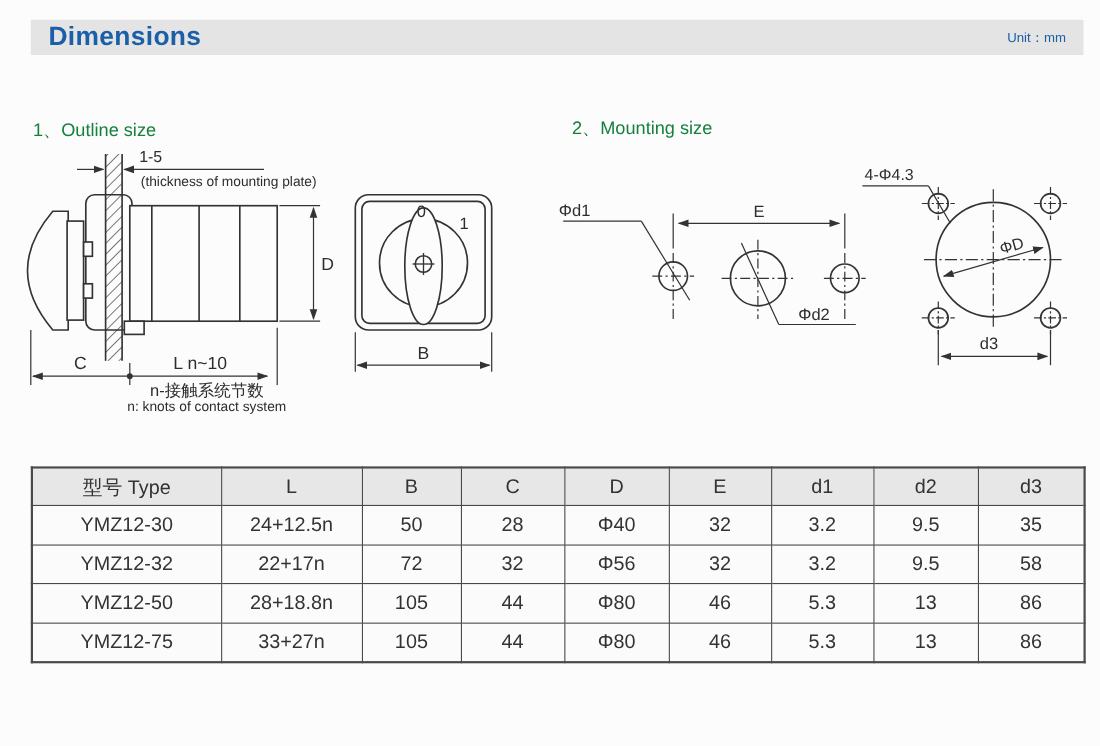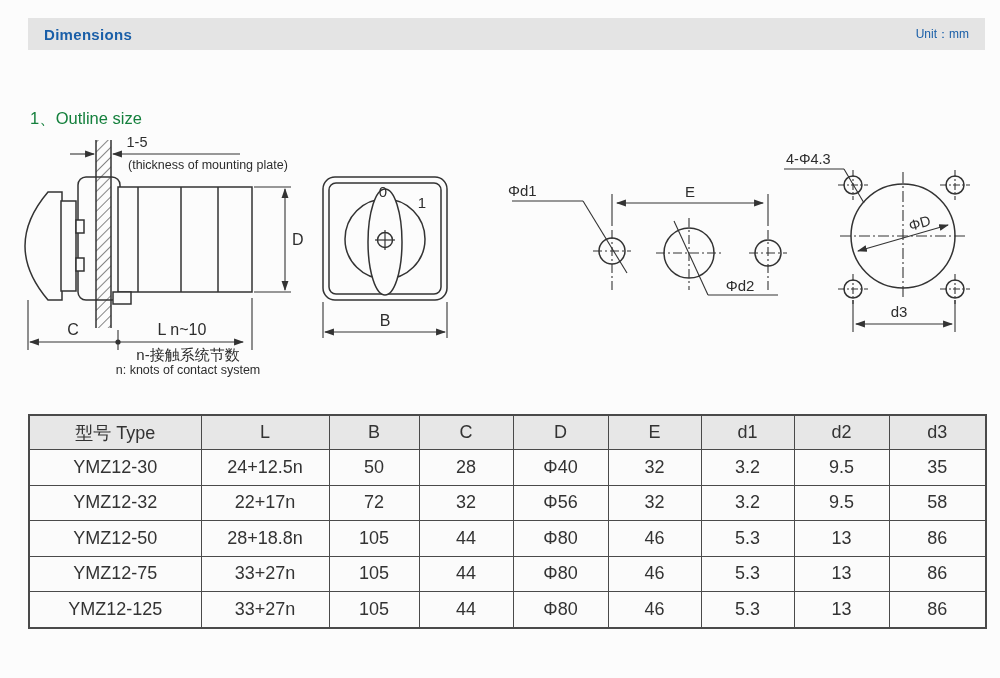--- a/index.html
+++ b/index.html
@@ -2,49 +2,50 @@
 <html><head>
 <meta charset="utf-8">
 <style>
   html,body{margin:0;padding:0;}
   body{font-family:"Liberation Sans","DejaVu Sans",sans-serif;background:#fcfcfc;}
   #page{position:relative;width:1000px;height:678px;background:#fcfcfc;overflow:hidden;}
 
   .topbar{position:absolute;left:28px;top:18px;width:957px;height:32px;
     background:#e4e4e4;display:flex;align-items:center;justify-content:space-between;
     padding:0 16px;box-sizing:border-box;}
-  .topbar .title{color:#1a5fa8;font-size:15px;font-weight:600;letter-spacing:0.3px;}
+  .topbar .title{color:#1a5fa8;font-size:24px;font-weight:600;letter-spacing:0.3px;}
   .topbar .unit{color:#1a5fa8;font-size:12px;}
 
   .section-title{position:absolute;font-size:16.5px;color:#15803d;margin-top:28px;}
   #sec-outline{left:30px;top:80px;}
   #sec-mounting{left:520px;top:78px;}
 
   svg{position:absolute;overflow:visible;}
   svg text{font-family:"Liberation Sans","DejaVu Sans",sans-serif;fill:#2d2d2d;}
 
-  table.dim{position:absolute;left:28px;top:414px;width:957px;border-collapse:collapse;
+  table.dim{position:absolute;left:28px;top:424px;width:957px;border-collapse:collapse;
     table-layout:fixed;font-size:18px;color:#333;background:#fbfbfb;}
   table.dim th,table.dim td{border:1.5px solid #4a4a4a;text-align:center;padding:0;
     white-space:nowrap;overflow:hidden;}
   table.dim th{background:#e7e7e7;font-weight:normal;height:33px;}
   table.dim td{height:34.5px;}
   table.dim{border:2px solid #4a4a4a;}
 </style>
 </head>
 <body>
 
 <div id="page">
 
   <div class="topbar">
     <span class="title">Dimensions</span>
     <span class="unit">Unit：mm</span>
   </div>
 
   <div class="section-title" id="sec-outline">1、Outline size</div>
+  <div class="section-title" id="sec-mounting">2、Mounting size</div>
 
   <svg style="left:0;top:105px;" width="500" height="300" viewBox="0 105 500 300">
     <defs>
       <pattern id="hatch" width="7" height="7" patternUnits="userSpaceOnUse" patternTransform="rotate(45)">
         <line x1="0" y1="0" x2="0" y2="7" stroke="#333" stroke-width="1.2"></line>
       </pattern>
       <marker id="arr" viewBox="0 0 10 10" refX="9" refY="5" markerWidth="9" markerHeight="9" orient="auto-start-reverse">
         <path d="M0,1.5 L10,5 L0,8.5 Z" fill="#333"></path>
       </marker>
     </defs>
@@ -233,27 +234,16 @@
         <td>YMZ12-75</td>
         <td>33+27n</td>
         <td>105</td>
         <td>44</td>
         <td>Φ80</td>
         <td>46</td>
         <td>5.3</td>
         <td>13</td>
         <td>86</td>
       </tr>
-      <tr>
-        <td>YMZ12-125</td>
-        <td>33+27n</td>
-        <td>105</td>
-        <td>44</td>
-        <td>Φ80</td>
-        <td>46</td>
-        <td>5.3</td>
-        <td>13</td>
-        <td>86</td>
-      </tr>
     </tbody>
   </table>
 
 </div>
 
 </body></html>

